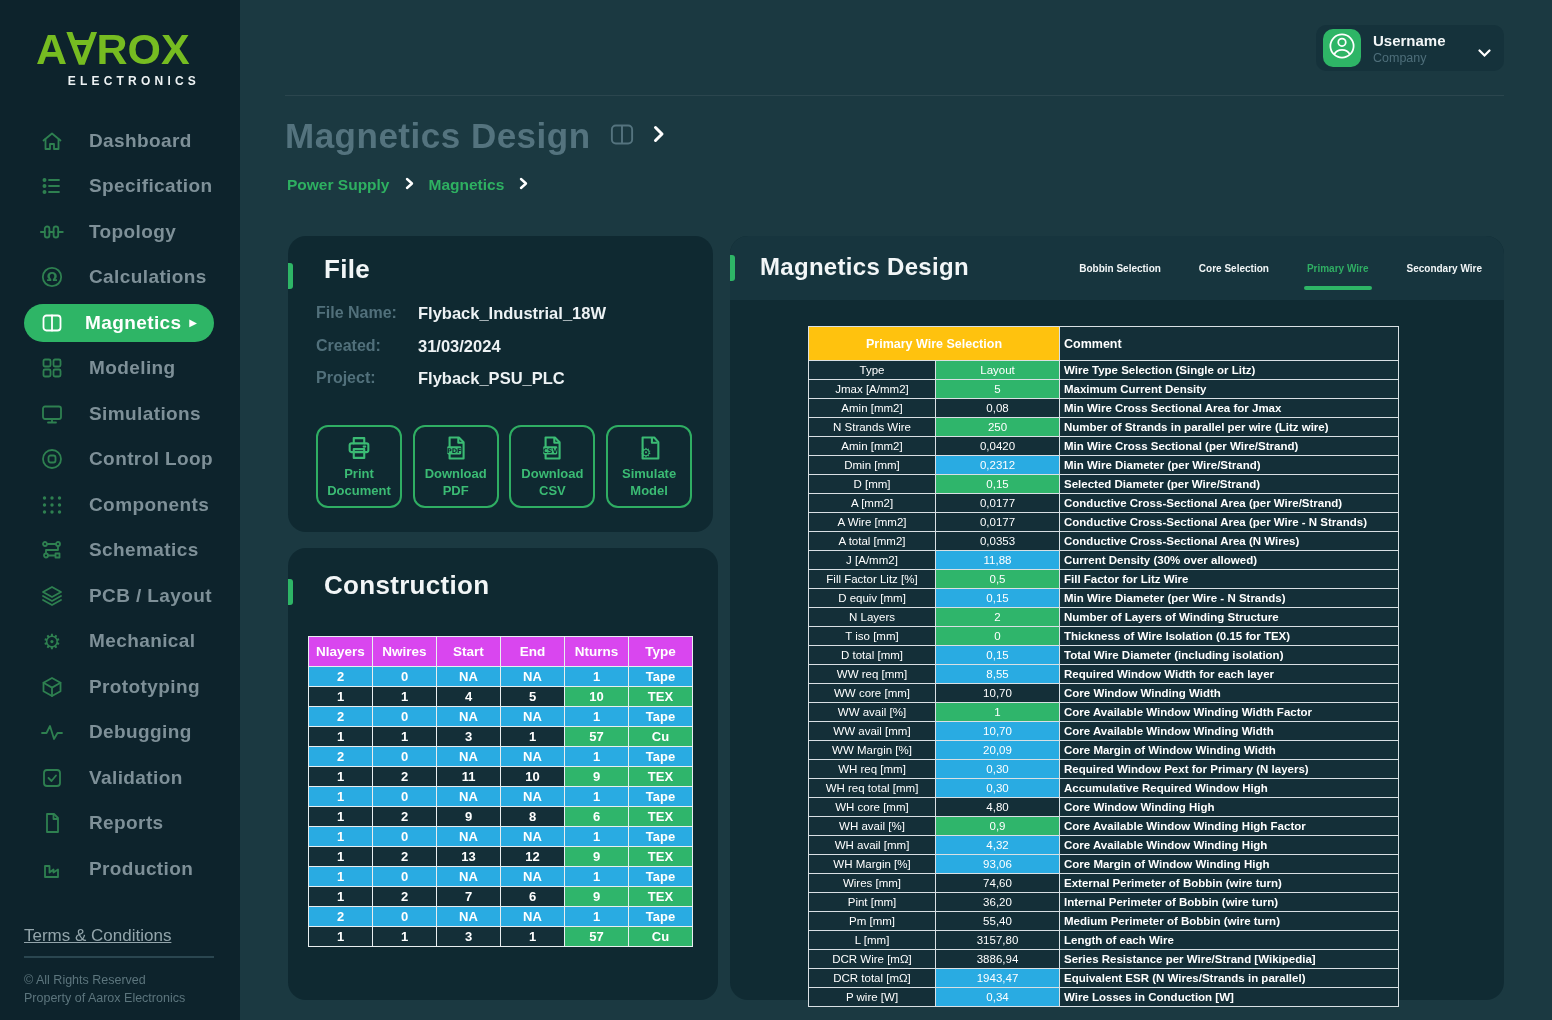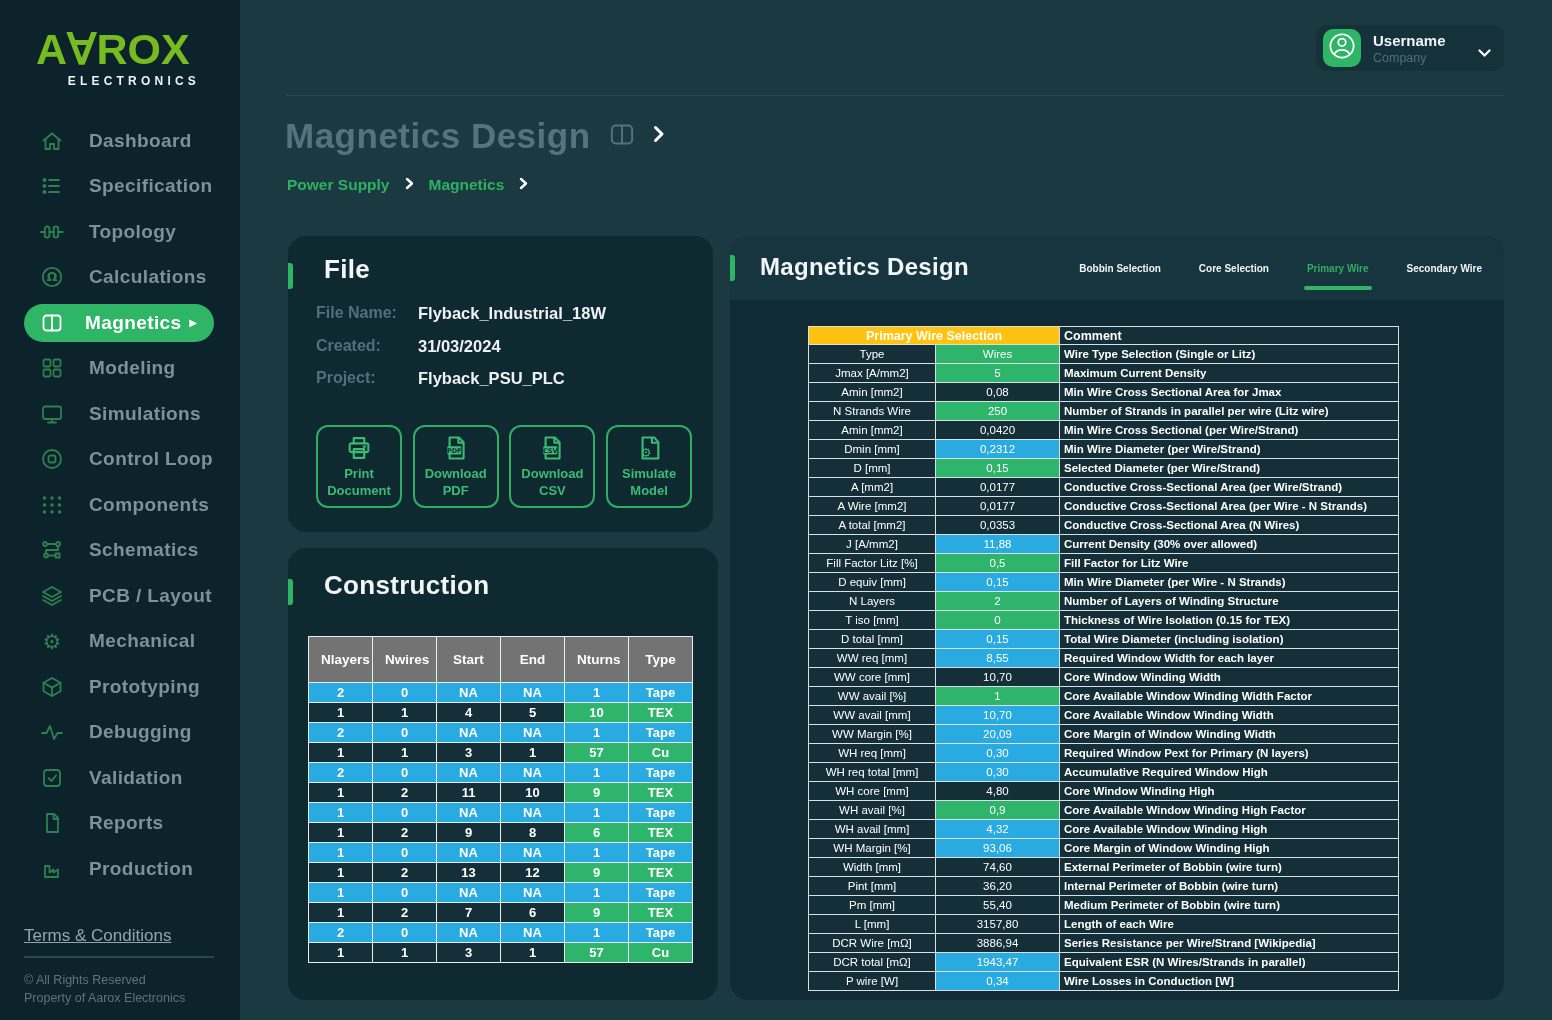--- a/index.html
+++ b/index.html
@@ -44,37 +44,37 @@
   .card-title{position:absolute;left:36px;font-size:26px;font-weight:800;color:#F2F6F7;letter-spacing:.3px;}
 
   #file-card{left:288px;top:236px;width:425px;height:296px;}
   .f-label{position:absolute;left:28px;font-size:16px;font-weight:600;color:#51707B;}
   .f-value{position:absolute;left:130px;font-size:16.5px;font-weight:600;color:#EDF2F4;}
   .file-btn{position:absolute;width:86px;height:83px;top:189px;border:2px solid #2FAE63;border-radius:12px;background:transparent;color:#3BBB74;font-weight:700;font-size:13px;line-height:1.25;font-family:"Liberation Sans",sans-serif;display:flex;flex-direction:column;align-items:center;justify-content:center;gap:4px;cursor:pointer;text-align:center;padding:0;}
   .file-btn .icn,.file-btn .icn svg{width:28px;height:28px;}
 
   #construction-card{left:288px;top:548px;width:430px;height:452px;}
   .ctable{position:absolute;left:20px;top:88px;width:385px;border-collapse:collapse;table-layout:fixed;}
-  .ctable th{background:#737373;color:#fff;font-weight:700;font-size:13.5px;height:21px;border:1px solid #E8EEF0;padding:12px;}
+  .ctable th{background:#d946ef;color:#fff;font-weight:700;font-size:13.5px;height:21px;border:1px solid #E8EEF0;padding:4px;}
   .ctable td{height:19px;font-size:13px;font-weight:700;color:#fff;text-align:center;border:1px solid #E8EEF0;padding:0;}
   .c-blue{background:#29ABE2;}
   .c-dark{background:#142F38;}
   .c-green{background:#2FB56B;}
 
   #design-card{left:730px;top:236px;width:774px;height:764px;background:#102B33;}
   .design-header{position:absolute;left:0;top:0;right:0;height:64px;background:#17353E;border-radius:18px 18px 0 0;}
   .design-title{position:absolute;left:30px;top:17px;font-size:24px;font-weight:800;color:#F2F6F7;letter-spacing:.3px;}
   .tabs{position:absolute;right:22px;top:0;height:64px;display:flex;align-items:center;gap:38px;}
   .tab{color:#F2F6F7;font-weight:700;font-size:10px;cursor:pointer;position:relative;white-space:nowrap;}
   .tab.active{color:#2FAE63;text-align:right;}
   .tab.active::after{content:"";position:absolute;left:-3px;right:-3px;bottom:-16px;height:4px;background:#2EB566;border-radius:2px;}
 
   .wtable{position:absolute;left:78px;top:90px;width:590px;border-collapse:collapse;table-layout:fixed;}
   .wtable col.c1{width:127px;} .wtable col.c2{width:124px;} .wtable col.c3{width:339px;}
-  .wtable th{height:17px;border:1px solid #D9E0E4;padding:0;font-size:12.5px;}
+  .wtable th{height:17px;border:1px solid #D9E0E4;padding:8px;font-size:12.5px;}
   .w-h-left{background:#FFC20E;color:#fff;font-weight:700;text-align:center;}
   .w-h-right{background:#142F38;color:#fff;font-weight:700;text-align:left;padding-left:4px !important;}
   .wtable td{height:18px;border:1px solid #D9E0E4;padding:0;font-size:11.5px;color:#fff;}
   .w-param{background:#142F38;text-align:center;}
   .w-comment{background:#142F38;text-align:left;padding-left:4px !important;font-weight:700;}
   .v-dark{background:#142F38;text-align:center;}
   .v-blue{background:#29ABE2;text-align:center;}
   .v-green{background:#2FB56B;text-align:center;}
 </style>
 </head>
@@ -522,21 +522,21 @@
       </colgroup>
     <thead>
       <tr>
         <th colspan="2" class="w-h-left">Primary Wire Selection</th>
         <th class="w-h-right">Comment</th>
       </tr>
     </thead>
     <tbody id="w-body">
         <tr>
           <td class="w-param">Type</td>
-          <td class="v-green">Wires</td>
+          <td class="v-green">Layout</td>
           <td class="w-comment">Wire Type Selection (Single or Litz)</td>
         </tr>
         <tr>
           <td class="w-param">Jmax [A/mm2]</td>
           <td class="v-green">5</td>
           <td class="w-comment">Maximum Current Density</td>
         </tr>
         <tr>
           <td class="w-param">Amin [mm2]</td>
           <td class="v-dark">0,08</td>
@@ -656,21 +656,21 @@
           <td class="w-param">WH avail [mm]</td>
           <td class="v-blue">4,32</td>
           <td class="w-comment">Core Available Window Winding High</td>
         </tr>
         <tr>
           <td class="w-param">WH Margin [%]</td>
           <td class="v-blue">93,06</td>
           <td class="w-comment">Core Margin of Window Winding High</td>
         </tr>
         <tr>
-          <td class="w-param">Width [mm]</td>
+          <td class="w-param">Wires [mm]</td>
           <td class="v-dark">74,60</td>
           <td class="w-comment">External Perimeter of Bobbin (wire turn)</td>
         </tr>
         <tr>
           <td class="w-param">Pint [mm]</td>
           <td class="v-dark">36,20</td>
           <td class="w-comment">Internal Perimeter of Bobbin (wire turn)</td>
         </tr>
         <tr>
           <td class="w-param">Pm [mm]</td>

